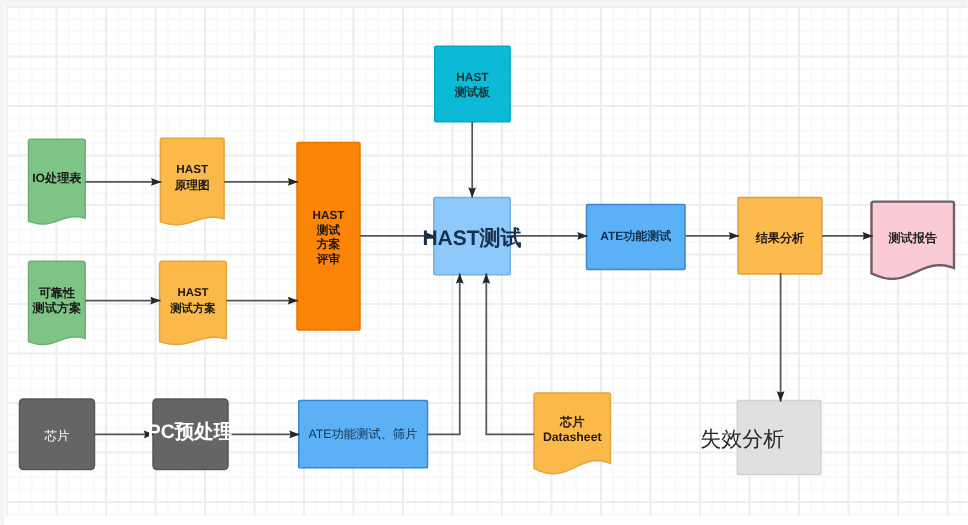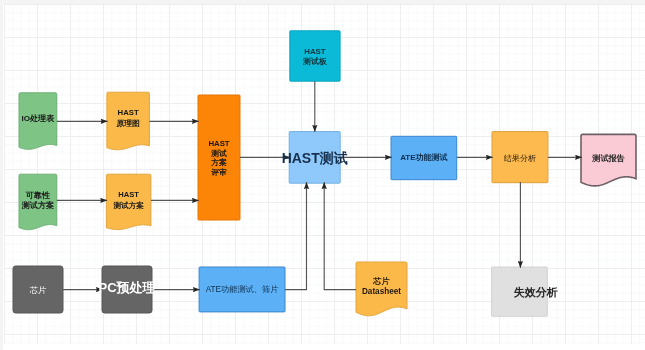--- a/index.html
+++ b/index.html
@@ -78,22 +78,22 @@
       <div class="lbl" style="left: 66.4px; top: 190.2px; width: 124.5px; height: 21.4px; font-size: 7.6px; line-height: 10.7px; color: rgb(24, 24, 24); font-weight: 700;">HAST
 测试方案</div>
       <div class="lbl" style="left: 158px; top: 139.2px; width: 122px; height: 38.4px; font-size: 7.8px; line-height: 9.6px; color: rgb(24, 24, 24); font-weight: 700;">HAST
 测试
 方案
 评审</div>
       <div class="lbl" style="left: 249.8px; top: 47.2px; width: 130.3px; height: 19.8px; font-size: 7.9px; line-height: 9.9px; color: rgb(20, 53, 60); font-weight: 700;">HAST
 测试板</div>
       <div class="lbl" style="left: 249.2px; top: 154.15px; width: 131px; height: 9.9px; font-size: 14px; line-height: 9.9px; color: rgb(22, 48, 77); font-weight: 700;">HAST测试</div>
       <div class="lbl" style="left: 351px; top: 153.25px; width: 145.7px; height: 9.9px; font-size: 8px; line-height: 9.9px; color: rgb(16, 48, 79); font-weight: 700;">ATE功能测试</div>
-      <div class="lbl" style="left: 452px; top: 153.65px; width: 135.9px; height: 9.9px; font-size: 8.1px; line-height: 9.9px; color: rgb(35, 26, 13); font-weight: 400;">结果分析</div>
+      <div class="lbl" style="left: 452px; top: 153.65px; width: 135.9px; height: 9.9px; font-size: 8.1px; line-height: 9.9px; color: rgb(35, 26, 13); font-weight: 700;">结果分析</div>
       <div class="lbl" style="left: 541px; top: 153.55px; width: 135px; height: 9.9px; font-size: 8.1px; line-height: 9.9px; color: rgb(38, 38, 38); font-weight: 700;">测试报告</div>
       <div class="lbl" style="left: -27px; top: 285.85px; width: 130px; height: 9.9px; font-size: 8.4px; line-height: 9.9px; color: rgb(255, 255, 255); font-weight: 400;">芯片</div>
       <div class="lbl" style="left: 62px; top: 283px; width: 130px; height: 9.9px; font-size: 13px; line-height: 9.9px; color: rgb(255, 255, 255); font-weight: 700;">PC预处理</div>
       <div class="lbl" style="left: 159.1px; top: 285.15px; width: 165.9px; height: 9.9px; font-size: 8.2px; line-height: 9.9px; color: rgb(16, 48, 79); font-weight: 400;">ATE功能测试、筛片</div>
       <div class="lbl" style="left: 316px; top: 277.3px; width: 131px; height: 19.8px; font-size: 8.2px; line-height: 9.9px; color: rgb(35, 26, 13); font-weight: 700;">芯片
 Datasheet</div>
-      <div class="lbl" style="left: 468px; top: 288.45px; width: 135.7px; height: 9.9px; font-size: 11px; line-height: 9.9px; color: rgb(38, 38, 38); font-weight: 700;">失效分析</div>
+      <div class="lbl" style="left: 427px; top: 288.45px; width: 135.7px; height: 9.9px; font-size: 14px; line-height: 9.9px; color: rgb(38, 38, 38); font-weight: 400;">失效分析</div>
     </div>
 </div>
 
 </body></html>

